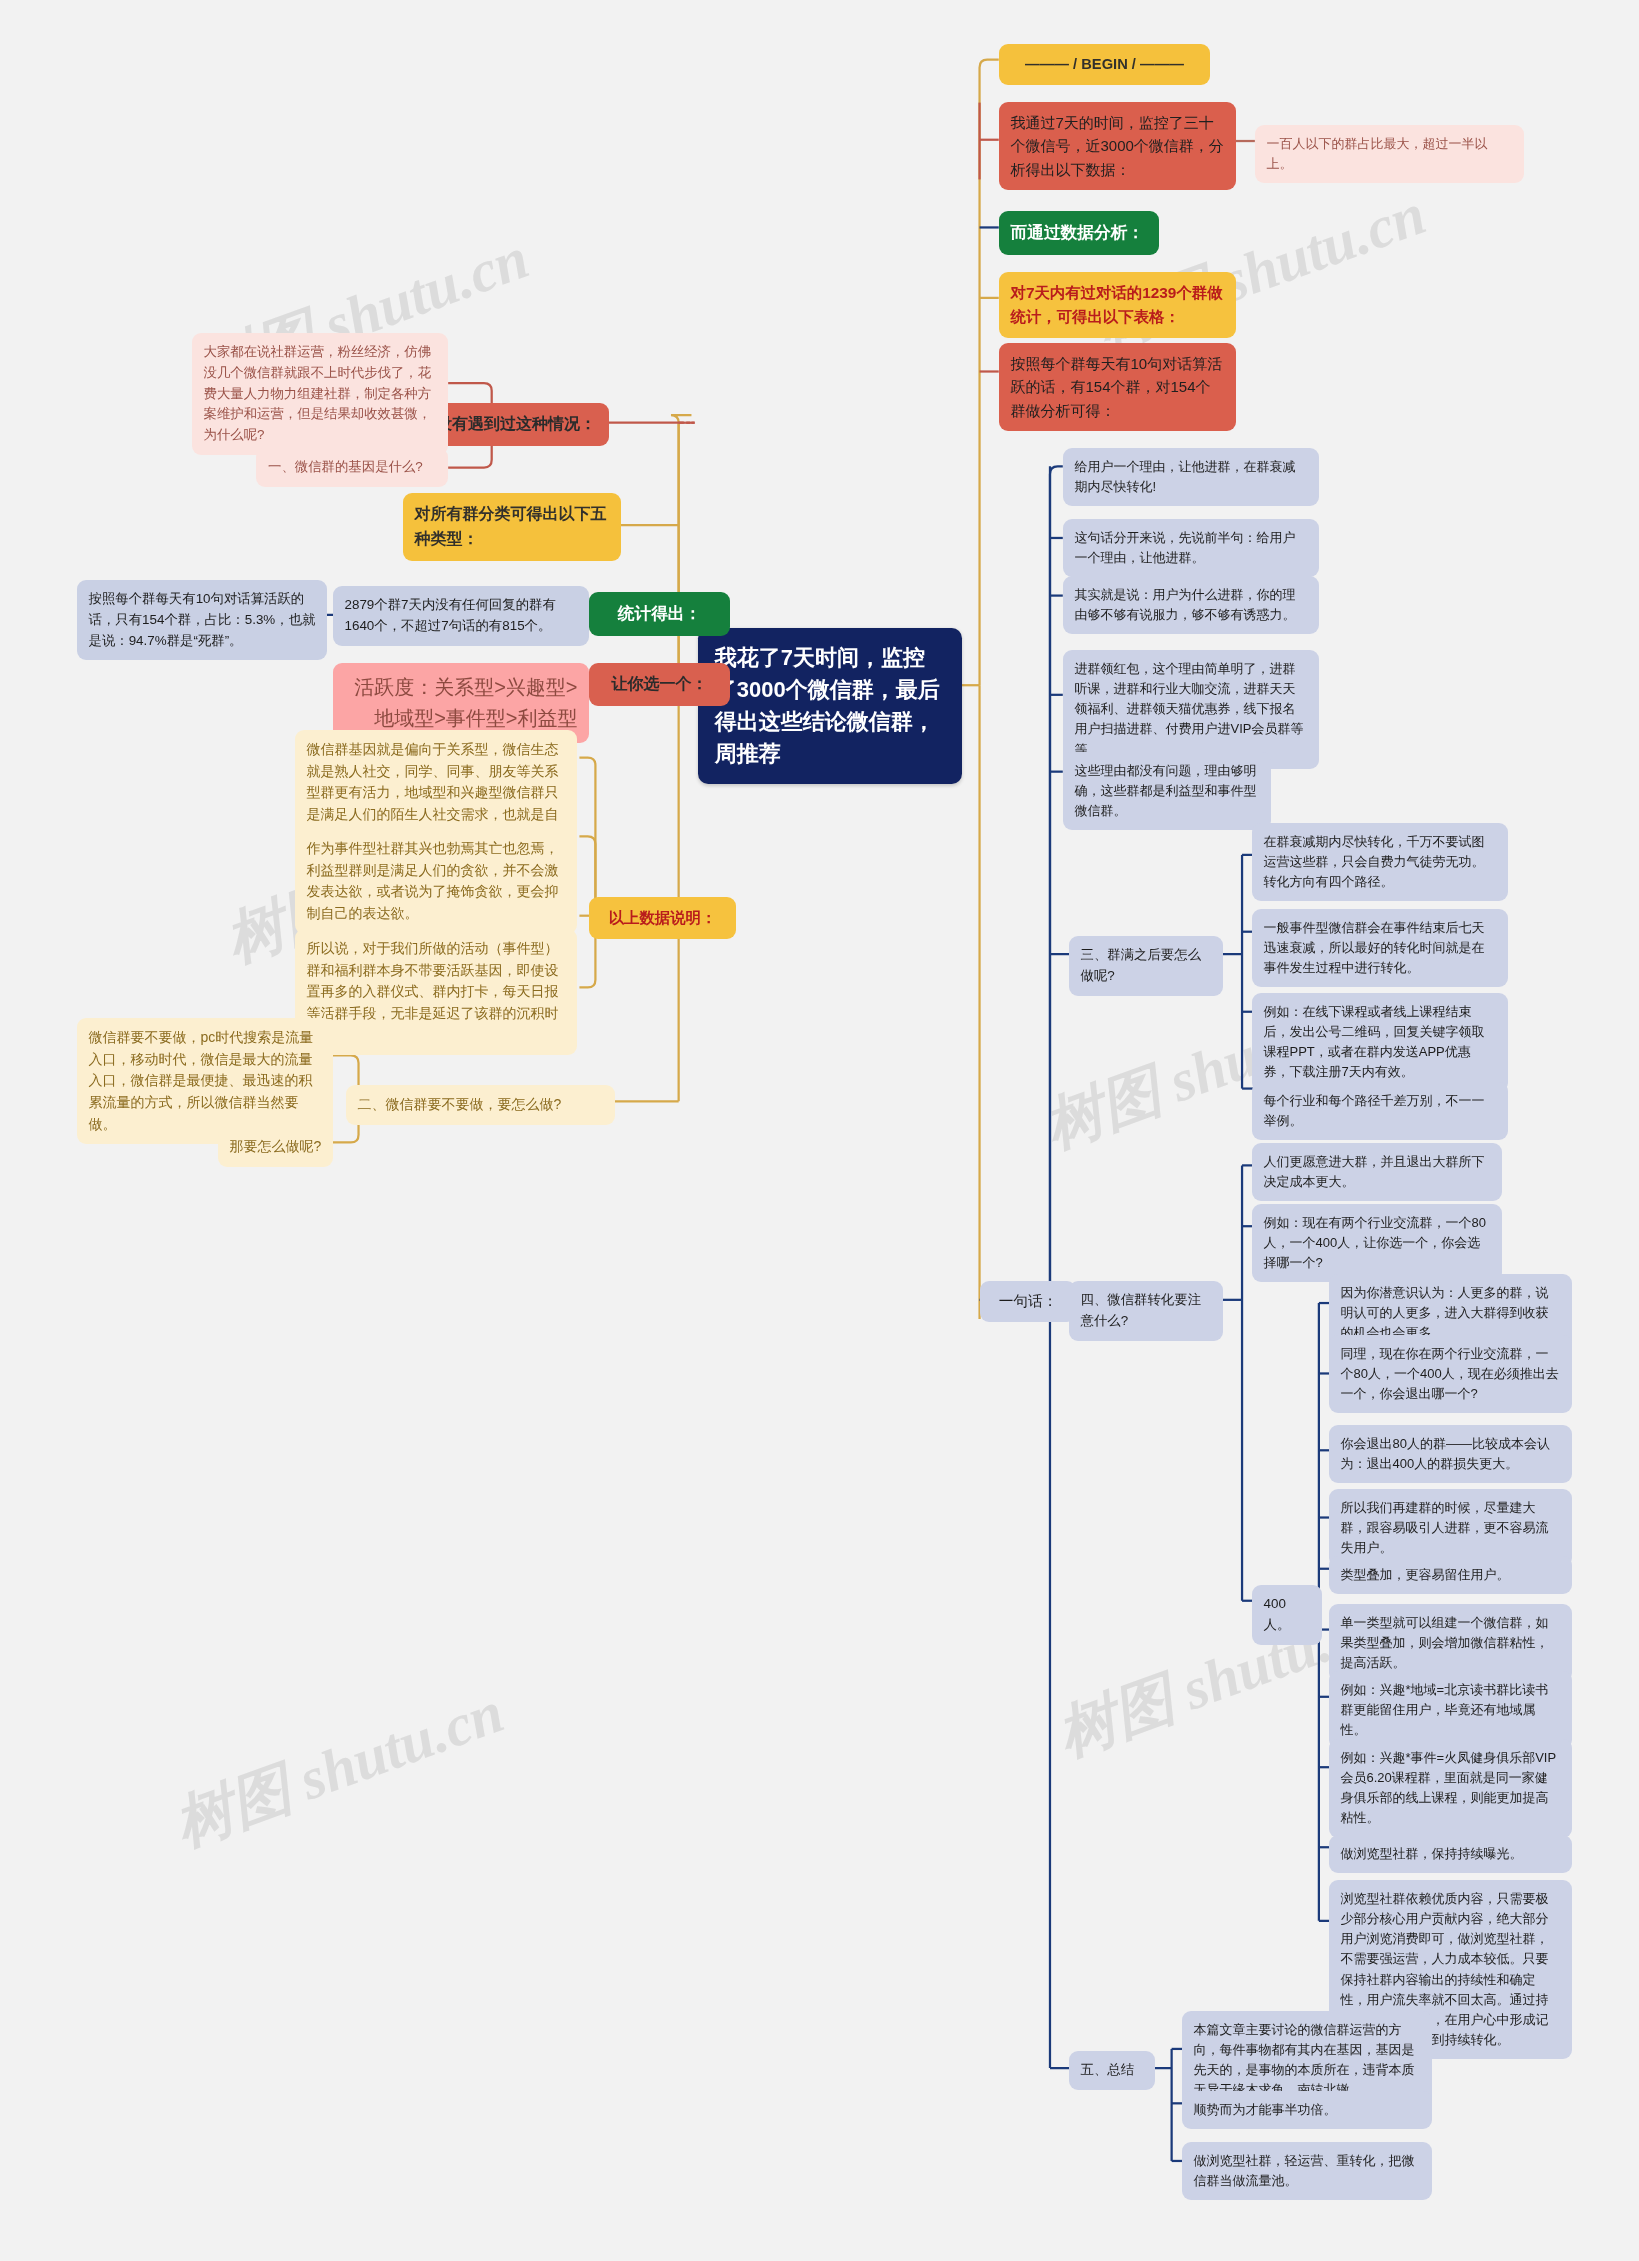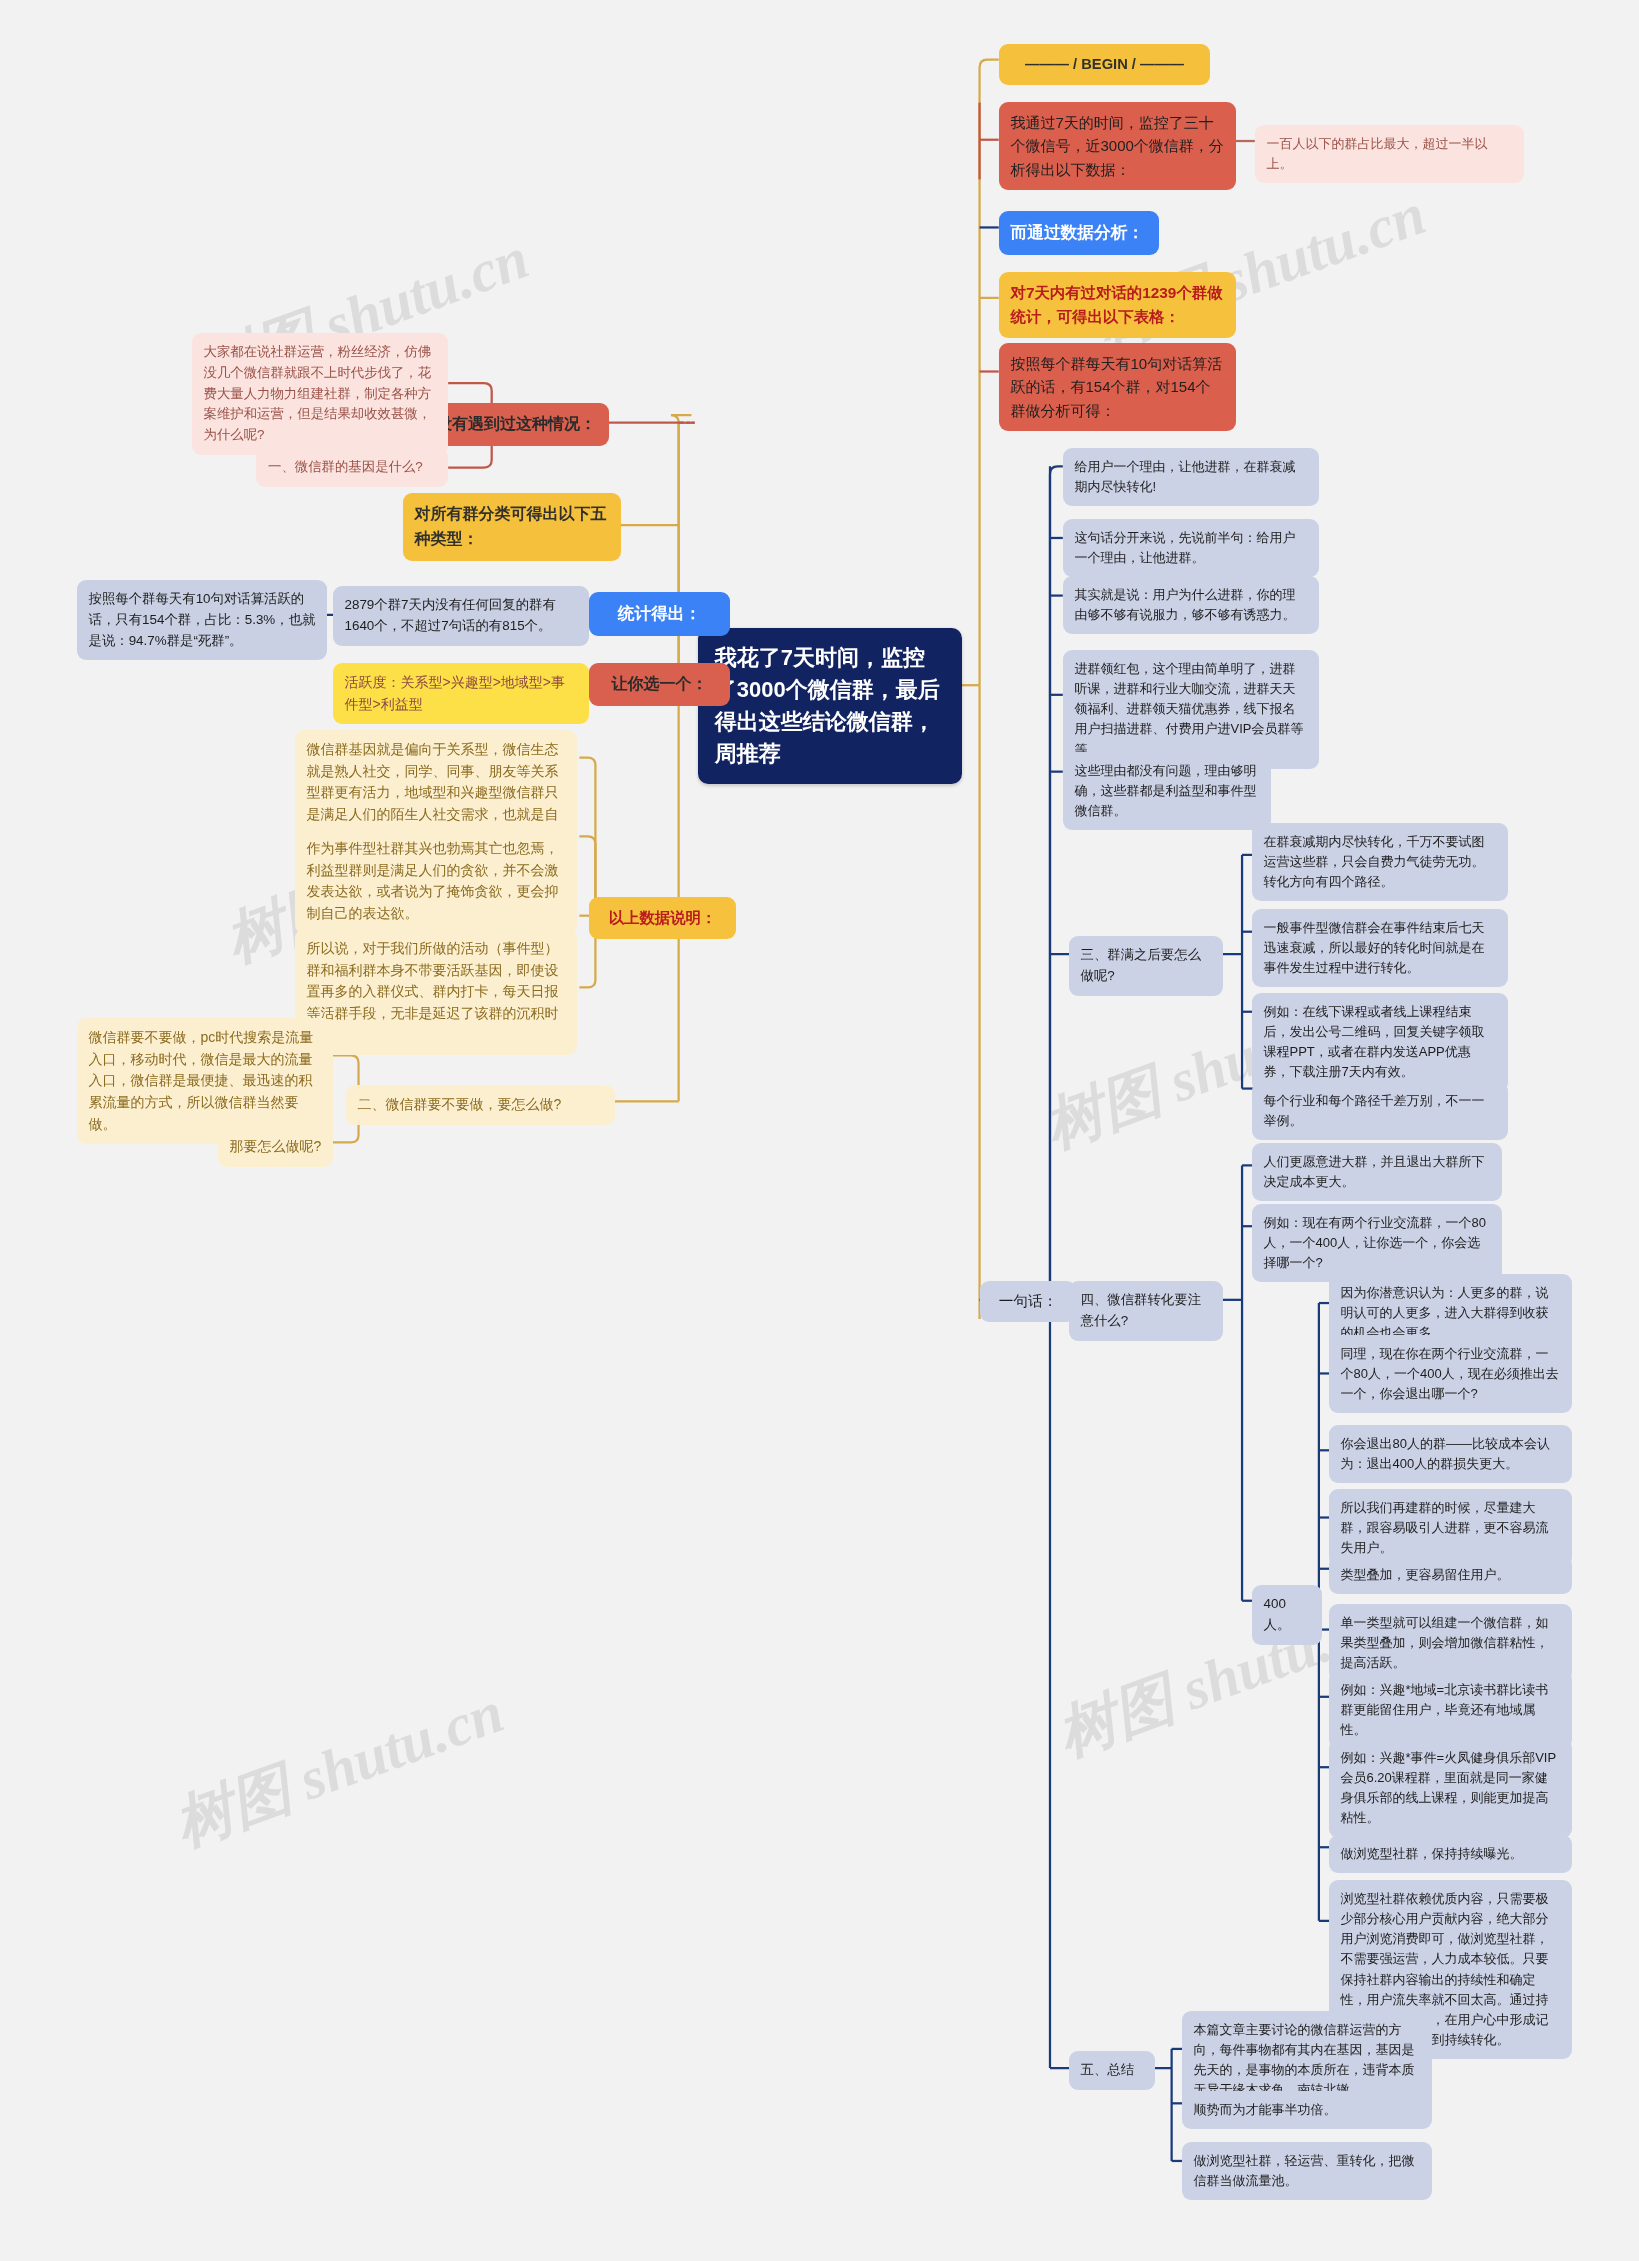--- a/index.html
+++ b/index.html
@@ -33,25 +33,25 @@
     line-height: 1.55;
     white-space: pre-wrap;
     word-break: break-word;
   }
   
   .root {
     background:#122361; color:#ffffff; font-size:22px; font-weight:700;
     border-radius:10.2px; padding:14px 16.7px; line-height:1.45;
     box-shadow:0 1.3px 3.8px rgba(0,0,0,.18);
   }
-  .navy     { background:#3b82f6; color:#ffffff; font-size:16.7px; font-weight:700; }
+  .navy     { background:#15803d; color:#ffffff; font-size:16.7px; font-weight:700; }
   .red      { background:#d9604f; color:#2b2b2b; font-size:16px; font-weight:600; }
   .redsoft  { background:#da5f4d; color:#1f1f1f; font-size:15px; font-weight:500; }
   .pinkpale { background:#fbe3df; color:#9a5248; font-size:13.4px; }
-  .pinkpale2{ background:#fde047; color:#8d4a40; font-size:14px; }
+  .pinkpale2{ background:#fca5a5; color:#8d4a40; font-size:20px;text-align:right; }
   .yellow   { background:#f5c13c; color:#32302b; font-size:16px; font-weight:600; }
   .yellow2  { background:#f6c23e; color:#b91c1c; font-size:15.4px; font-weight:600; }
   .cream2   { background:#fcefd0; color:#8a6a1e; font-size:14px; }
   .lav      { background:#ccd2e6; color:#1d1d1d; font-size:13px; }
   .lav2     { background:#c9d0e4; color:#1d1d1d; font-size:13.4px; }
 </style>
 </head>
 <body>
 
 <div id="canvas">

